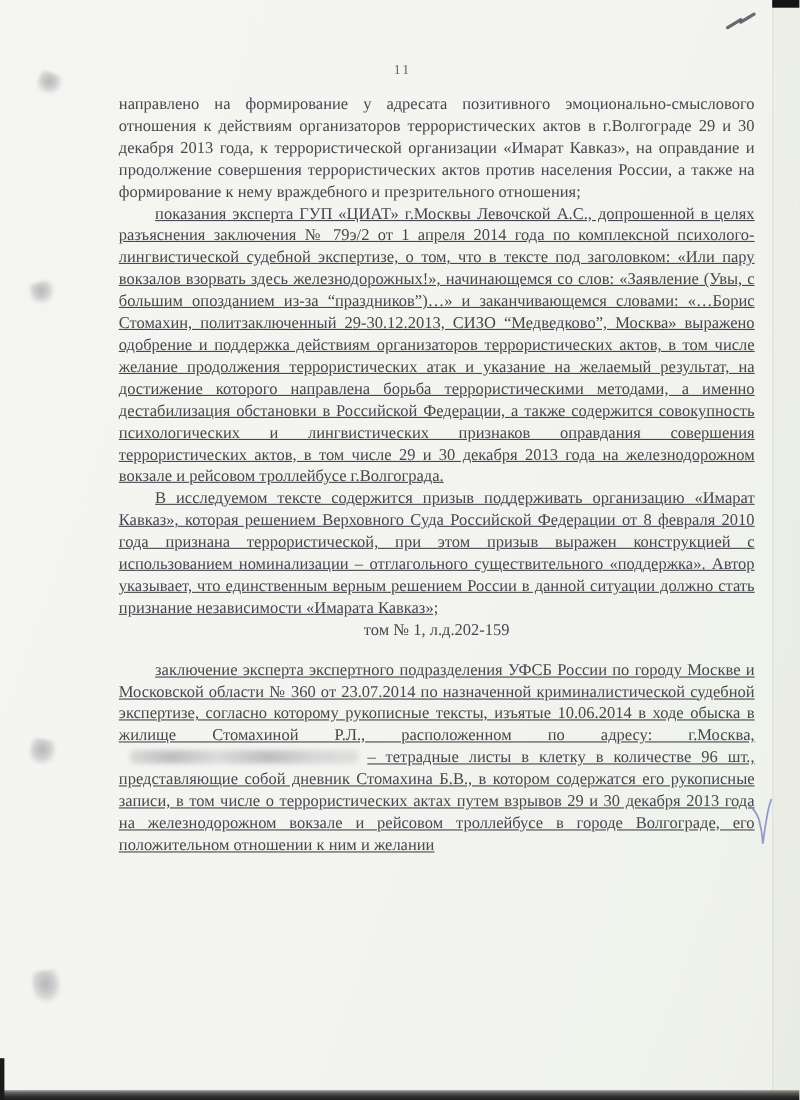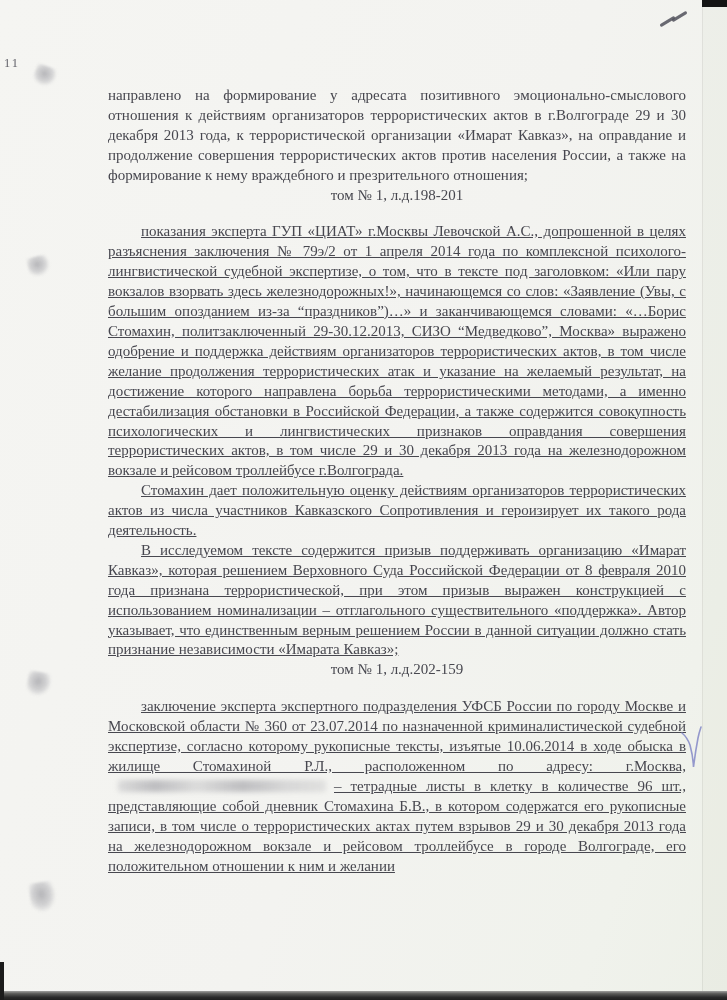--- a/index.html
+++ b/index.html
@@ -5,21 +5,22 @@
   html,body{margin:0;padding:0;background:#e6e6e4;}
   .scan-page{
     position:relative;
     width:727px;height:1000px;
     margin:0;
     background:linear-gradient(110deg,#f5f5f2 0%,#f3f3f0 55%,#f0f2ec 86%,#edf0e8 100%);
     overflow:hidden;
     font-family:"Liberation Serif","DejaVu Serif",serif;
   }
   .page-number{
-    position:absolute;top:56px;left:4px;width:700px;
+    position:absolute;top:56px;left:16px;width:700px;
+    text-align:center;
     font-size:12.5px;color:#63636b;letter-spacing:2px;
   }
   .text-block{
     position:absolute;left:82px;top:86px;width:578px;
     font-size:15px;line-height:19.9px;
     color:#47474f;
     text-align:justify;
     margin-left:26px;
   }
   .text-block p{margin:0;}
@@ -67,23 +68,21 @@
 </style>
 </head>
 <body>
 
 <div class="scan-page">
 
   <div class="page-number">11</div>
 
   <div class="text-block">
       <p class="">направлено на формирование у адресата позитивного эмоционально-смыслового отношения к действиям организаторов террористических актов в г.Волгограде 29 и 30 декабря 2013 года, к террористической организации «Имарат Кавказ», на оправдание и продолжение совершения террористических актов против населения России, а также на формирование к нему враждебного и презрительного отношения;</p>
-      <p class="citation">том № 1, л.д.198-201</p>
       <p class="indent">показания эксперта ГУП «ЦИАТ» г.Москвы Левочской А.С., допрошенной в целях разъяснения заключения № 79э/2 от 1 апреля 2014 года по комплексной психолого-лингвистической судебной экспертизе, о том, что в тексте под заголовком: «Или пару вокзалов взорвать здесь железнодорожных!», начинающемся со слов: «Заявление (Увы, с большим опозданием из-за “праздников”)…» и заканчивающемся словами: «…Борис Стомахин, политзаключенный 29-30.12.2013, СИЗО “Медведково”, Москва» выражено одобрение и поддержка действиям организаторов террористических актов, в том числе желание продолжения террористических атак и указание на желаемый результат, на достижение которого направлена борьба террористическими методами, а именно дестабилизация обстановки в Российской Федерации, а также содержится совокупность психологических и лингвистических признаков оправдания совершения террористических актов, в том числе 29 и 30 декабря 2013 года на железнодорожном вокзале и рейсовом троллейбусе г.Волгограда.</p>
-      <p class="indent">Стомахин дает положительную оценку действиям организаторов террористических актов из числа участников Кавказского Сопротивления и героизирует их такого рода деятельность.</p>
       <p class="indent">В исследуемом тексте содержится призыв поддерживать организацию «Имарат Кавказ», которая решением Верховного Суда Российской Федерации от 8 февраля 2010 года признана террористической, при этом призыв выражен конструкцией с использованием номинализации – отглагольного существительного «поддержка». Автор указывает, что единственным верным решением России в данной ситуации должно стать признание независимости «Имарата Кавказ»;</p>
       <p class="citation">том № 1, л.д.202-159</p>
       <p class="indent"><span>заключение эксперта экспертного подразделения УФСБ России по городу Москве и Московской области № 360 от 23.07.2014 по назначенной криминалистической судебной экспертизе, согласно которому рукописные тексты, изъятые 10.06.2014 в ходе обыска в жилище Стомахиной Р.Л., расположенном по адресу: г.Москва,</span><span class="redaction-blur"></span><span>– тетрадные листы в клетку в количестве 96 шт., представляющие собой дневник Стомахина Б.В., в котором содержатся его рукописные записи, в том числе о террористических актах путем взрывов 29 и 30 декабря 2013 года на железнодорожном вокзале и рейсовом троллейбусе в городе Волгограде, его положительном отношении к ним и желании</span></p>
     </div>
 
   <div class="right-strip"></div>
   <div class="fold-line"></div>
   <div class="edge-top-right"></div>
   <div class="edge-bottom"></div>
   <div class="edge-bottom-left"></div>

